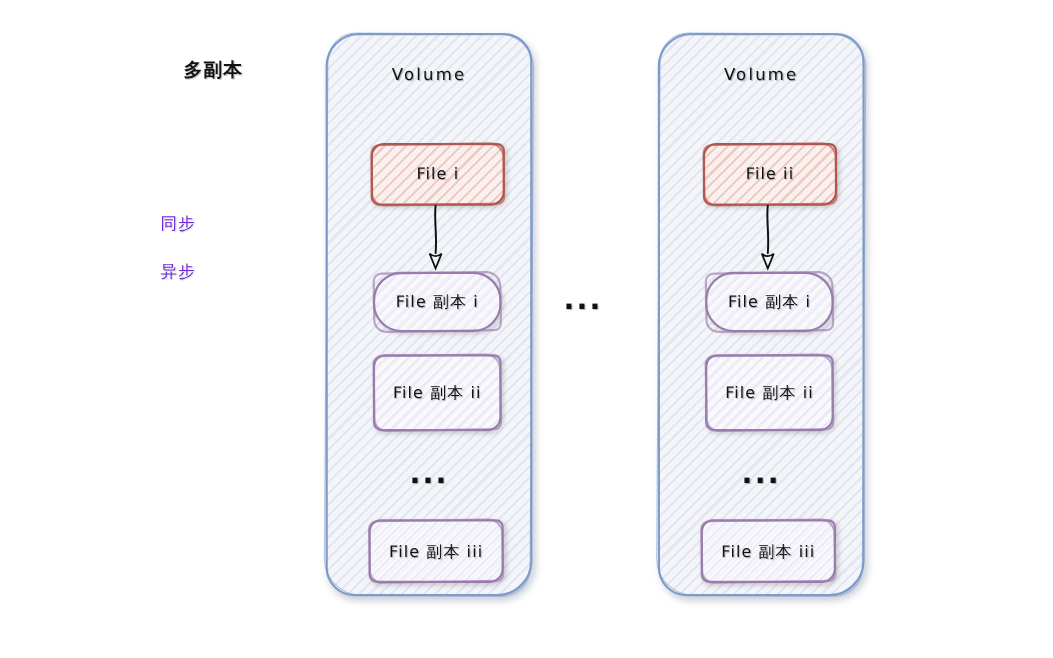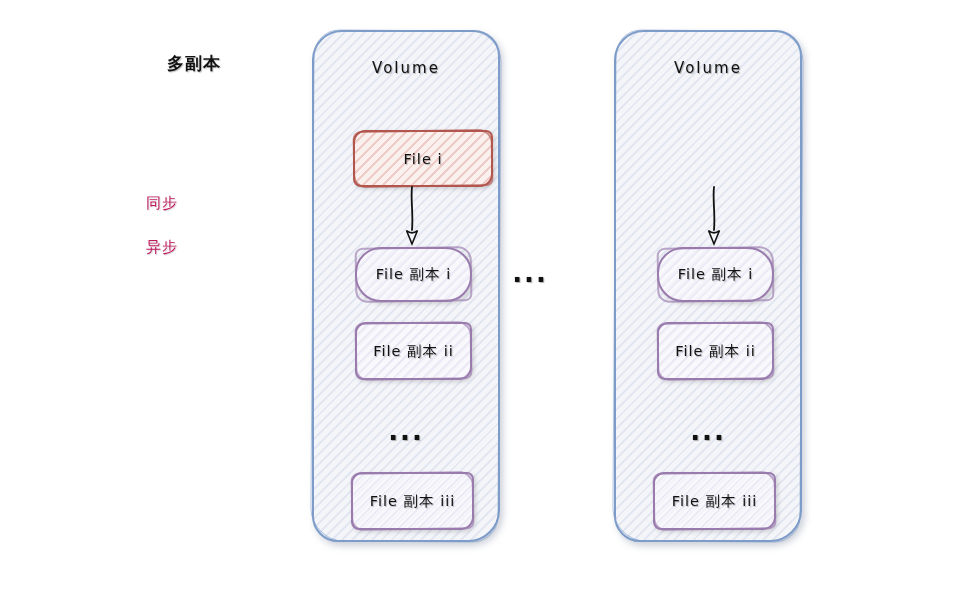--- a/index.html
+++ b/index.html
@@ -16,40 +16,39 @@
   
   .diagram-title {
     position: absolute; left: 140px; top: 52px;
     font-size: 17px; font-weight: bold; color: #121212;
     letter-spacing: 1px;
     text-shadow: 1px 1px 1px rgba(0,0,0,0.25);
     margin-left: 27px;
   }
   .side-label {
     position: absolute; left: 146px;
-    font-size: 15px; color: #be185d;
+    font-size: 15px; color: #6d28d9;
     letter-spacing: 1px;
     text-shadow: 1px 1px 1px rgba(0,0,0,0.15);
   }
   .side-label.sync  { top: 194px; }
   .side-label.async { top: 238px; }
 
   
   .volume {
     position: absolute; top: 30px;
     width: 188px; height: 512px;
     border: 2.5px solid #7d9cc9;
     border-radius: 30px 26px 32px 26px;
     background:
       repeating-linear-gradient(135deg,
         rgba(130,150,195,0.15) 0px, rgba(130,150,195,0.15) 2px,
         rgba(255,255,255,0) 2px, rgba(255,255,255,0) 7px),
       #f4f5f9;
     box-shadow: 3px 4px 7px rgba(110,120,145,0.35);
-    margin-left: 16px;
   }
   .volume::before {                      
     content: ""; position: absolute; inset: -2px;
     border: 1.5px solid rgba(125,156,201,0.55);
     border-radius: 26px 32px 26px 34px;
     transform: rotate(0.4deg);
     pointer-events: none;
   }
   .volume.left  { left: 296px; }
   .volume.right { left: 598px; }
@@ -74,41 +73,41 @@
   .node::before {                        
     content: ""; position: absolute; inset: -2px;
     border: inherit;
     border-radius: 8px 14px 7px 12px;
     opacity: 0.65;
     transform: rotate(-0.9deg);
     pointer-events: none;
   }
 
   .file-box {
-    left: 39px; top: 98px; width: 140px; height: 57px;
+    left: 39px; top: 98px; width: 122px; height: 57px;
     border: 2px solid #b2564f;
     border-radius: 12px 7px 13px 8px;
     background:
       repeating-linear-gradient(135deg,
         rgba(216,135,126,0.35) 0px, rgba(216,135,126,0.35) 2px,
         rgba(255,255,255,0) 2px, rgba(255,255,255,0) 7px),
       #faf0ee;
   }
 
   .replica-box {
     border: 2px solid #9a7bad;
     border-radius: 11px 7px 13px 8px;
     background:
       repeating-linear-gradient(135deg,
         rgba(160,140,190,0.12) 0px, rgba(160,140,190,0.12) 2px,
         rgba(255,255,255,0) 2px, rgba(255,255,255,0) 7px),
       rgba(250,250,253,0.72);
   }
   .replica-box.r1 { left: 41px; top: 215px; width: 117px; height: 55px; border-radius: 26px; }
-  .replica-box.r2 { left: 41px; top: 290px; width: 117px; height: 58px; }
+  .replica-box.r2 { left: 41px; top: 290px; width: 117px; height: 70px; }
   .replica-box.r3 { left: 37px; top: 440px; width: 123px; height: 58px; }
 
   
   .arrow {
     position: absolute; left: 88px; top: 154px;
     width: 20px; height: 62px;
   }
 
   
   .dots {
@@ -143,20 +142,21 @@
     <div class="node replica-box r2">File 副本 ii</div>
     <div class="dots inner">...</div>
     <div class="node replica-box r3">File 副本 iii</div>
   </div>
 
   <div class="dots mid">...</div>
 
   <div class="volume right">
     <div class="volume-title">Volume</div>
 
+    <div class="node file-box">File ii</div>
 
     <svg class="arrow" viewBox="0 0 20 62">
       <path d="M10 1 C 8.5 14, 11.5 28, 10 44" stroke="#111" stroke-width="1.8" fill="none" stroke-linecap="round"></path>
       <path d="M4.5 44.5 L10 58 L15.5 44.5 C 12 47.5, 8 47.5, 4.5 44.5 Z" stroke="#111" stroke-width="1.6" fill="#f2f4f8"></path>
     </svg>
 
     <div class="node replica-box r1">File 副本 i</div>
     <div class="node replica-box r2">File 副本 ii</div>
     <div class="dots inner">...</div>
     <div class="node replica-box r3">File 副本 iii</div>

